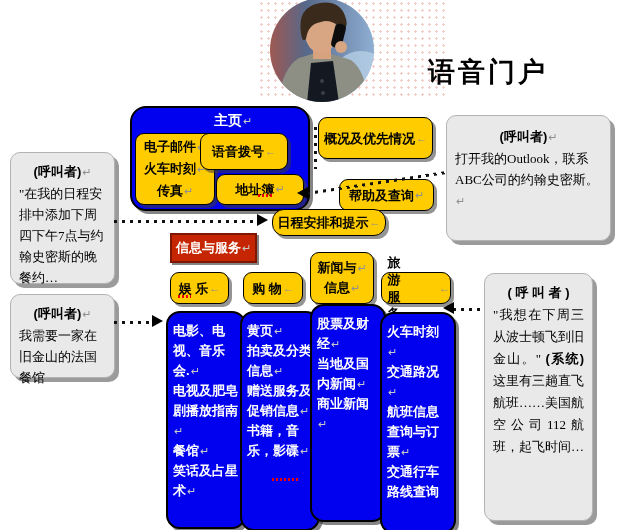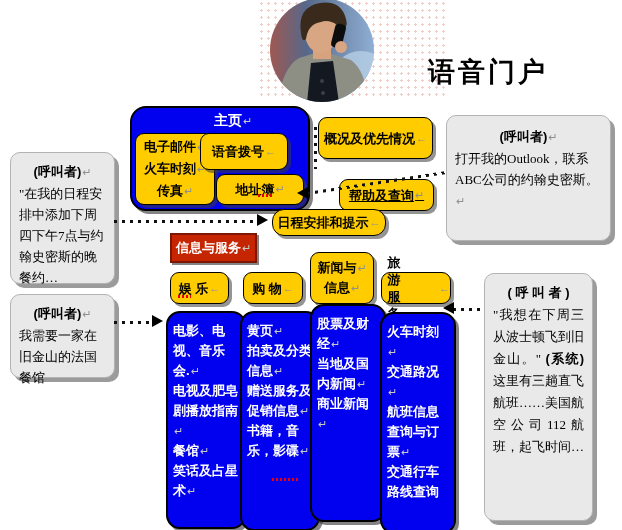--- a/index.html
+++ b/index.html
@@ -91,21 +91,21 @@
       <span>地址簿</span>
         <span class="mark">↵</span>
     </div>
   </div>
   <div class="squiggle" style="left:258px;top:194px;width:14px;"></div>
 
   <div class="ybox" style="left:318px;top:117px;width:113px;height:40px;">
     <span>概况及优先情况</span>
       <span class="mark">←</span>
   </div>
-  <div class="ybox" style="left:339px;top:179px;width:93px;height:30px;text-decoration:underline;">
+  <div class="ybox" style="left:339px;top:179px;width:93px;height:30px;">
     <span>帮助及查询</span>
       <span class="mark">↵</span>
   </div>
   <div class="ybox" style="left:272px;top:209px;width:112px;height:25px;border-radius:12px;">
     <span>日程安排和提示</span>
       <span class="mark">←</span>
   </div>
 
   <div class="redbox" style="left:170px;top:233px;width:83px;height:26px;">
     <span>信息与服务</span>

